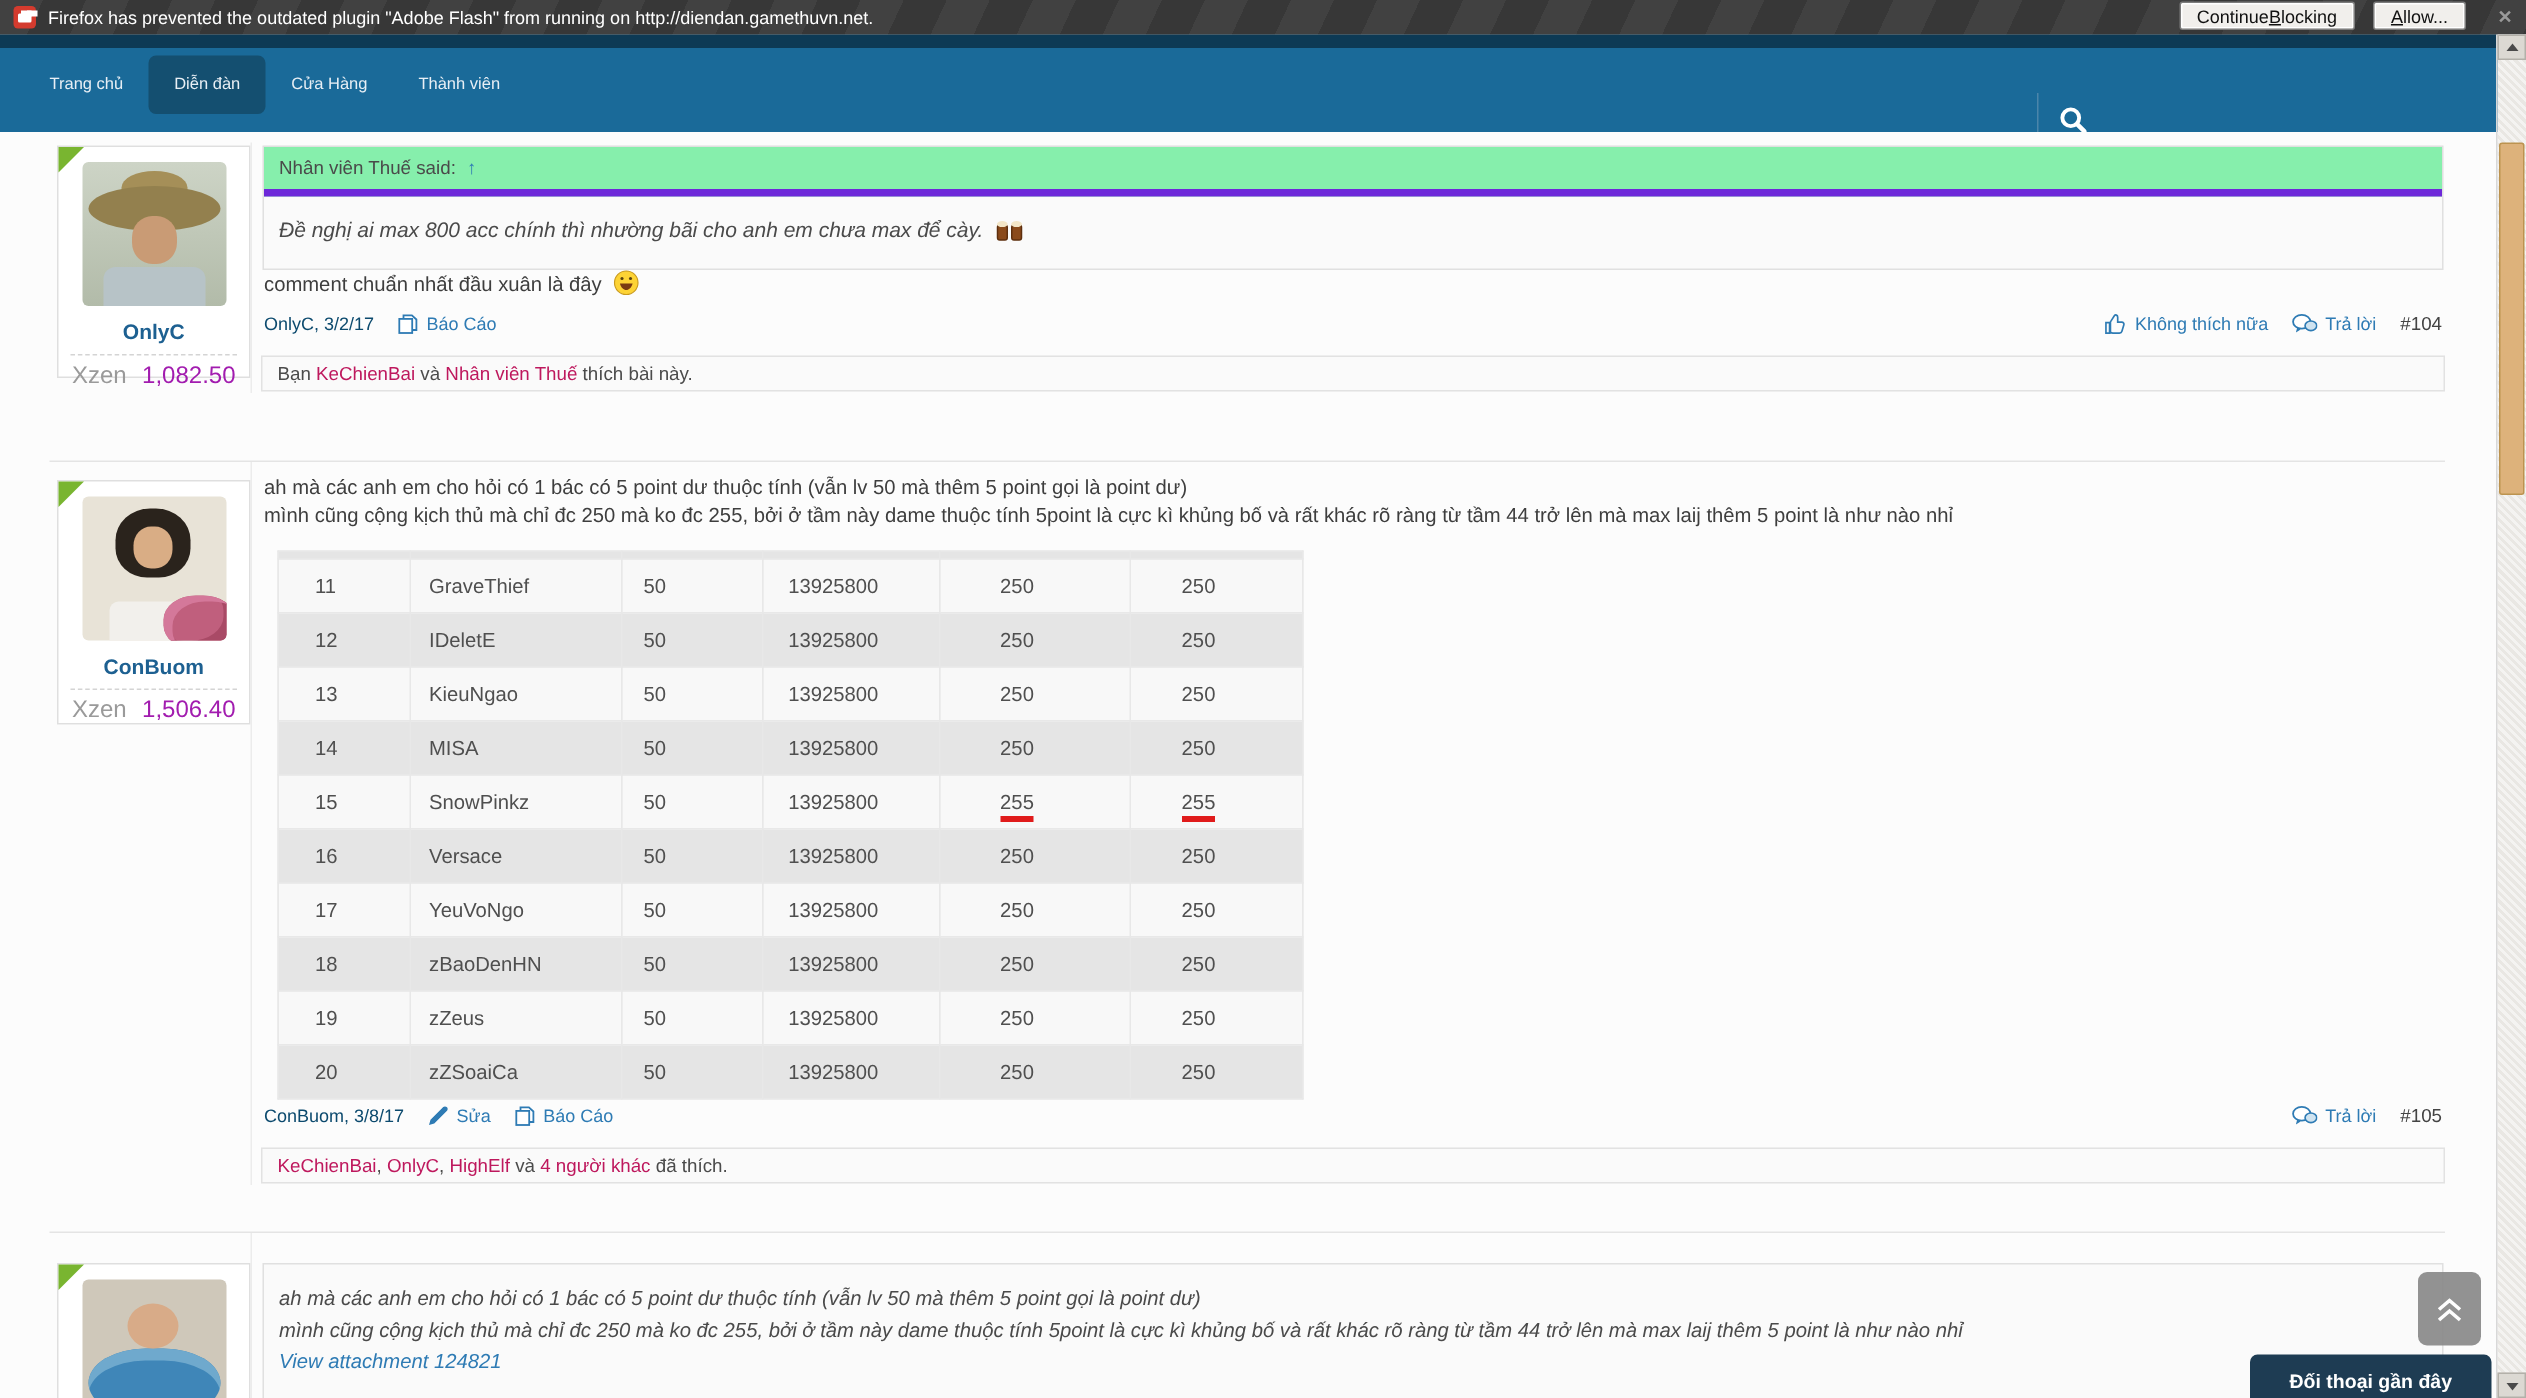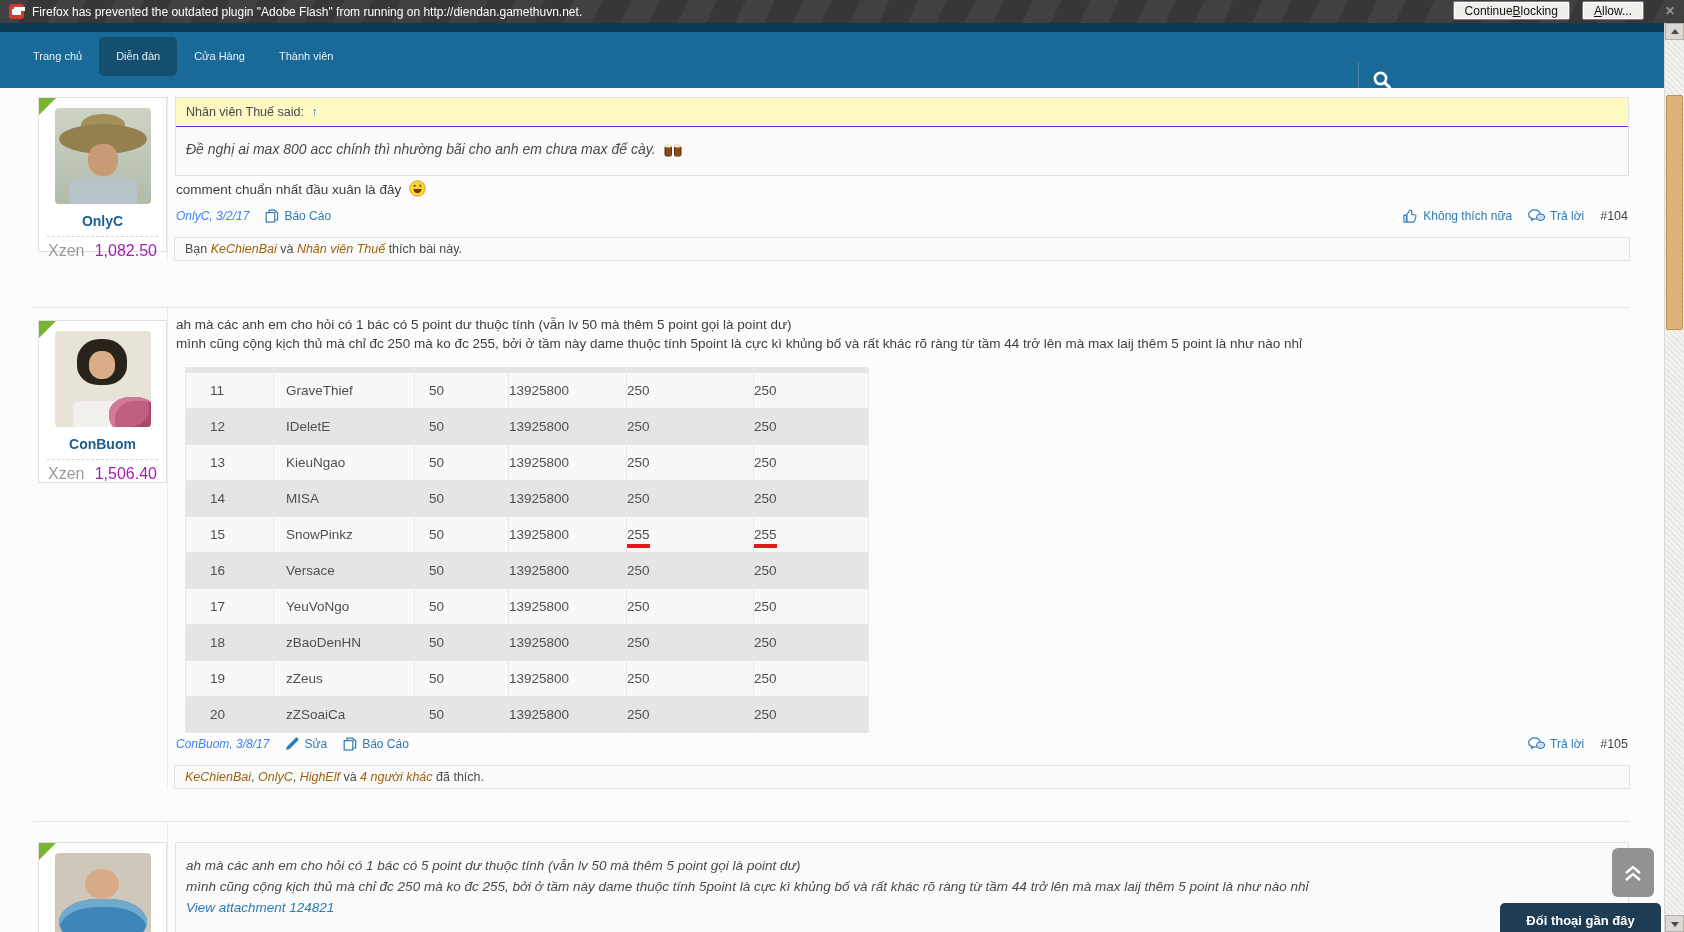--- a/index.html
+++ b/index.html
@@ -54,44 +54,44 @@
   .av2 .hair{position:absolute;left:22px;top:8px;width:50px;height:46px;background:#2a231c;border-radius:46% 46% 42% 42%;}
   .av2 .face{position:absolute;left:34px;top:20px;width:26px;height:28px;background:#d9ad85;border-radius:45%;}
   .av2 .shirt{position:absolute;left:18px;bottom:0;width:56px;height:26px;background:#f2f0ec;border-radius:6px 6px 0 0;}
   .av2 .flowers{position:absolute;right:-6px;bottom:-6px;width:48px;height:36px;background:#c05f7d;border-radius:45%;
     box-shadow:inset 6px 4px 0 #d4789a,inset -8px -6px 0 #a94a66;}
   .av3{background:#cfc8ba;}
   .av3 .tub{position:absolute;left:4px;bottom:4px;width:88px;height:46px;background:#3f86b8;border-radius:50%/58%;box-shadow:inset 0 8px 0 #6fa9cd;}
   .av3 .baby{position:absolute;left:30px;top:16px;width:34px;height:30px;background:#d8ab88;border-radius:50%;}
   
   .quote{position:absolute;border:1px solid #e0e0e0;background:#fafafa;box-sizing:border-box;}
-  .qhead{background:#fef9c3;border-bottom:1px solid #6d28d9;padding:7px 10px;font-size:12.5px;color:#4a4a4a;}
+  .qhead{background:#86efac;border-bottom:5px solid #6d28d9;padding:7px 10px;font-size:12.5px;color:#4a4a4a;}
   .qarrow{color:#2e7bb4;margin-left:4px;}
   .qbody{padding:12px 10px;font-style:italic;font-size:14px;color:#4a4a4a;line-height:21px;}
   .attach-link{color:#2e7bb4;}
   
   .msgtext{position:absolute;font-size:13.5px;color:#3e3e3e;white-space:nowrap;}
   .pfooter{position:absolute;display:flex;justify-content:space-between;align-items:center;font-size:12px;}
   .pfooter .grp{display:flex;align-items:center;gap:16px;}
-  .meta{color:#3b82f6;font-style:italic;}
+  .meta{color:#0c4a6e;}
   .blink{color:#2e7bb4;display:inline-flex;align-items:center;gap:5px;}
   .postnum{color:#444;font-size:12.5px;}
   .likesbar{position:absolute;border:1px solid #e2e2e2;background:#fafafa;box-sizing:border-box;
     font-size:12.5px;color:#4b4b4b;padding:4px 10px;height:24px;}
-  .likesbar a{color:#a16207;text-decoration:none;font-style:italic;}
+  .likesbar a{color:#be185d;text-decoration:none;}
   .emo{vertical-align:-3px;margin-left:4px;}
   
   .stats{position:absolute;border-collapse:collapse;table-layout:fixed;background:#e5e5e5;}
   .stats td{border:1px solid #e8e8e8;height:35px;font-size:13.5px;color:#4f4f4f;padding:0;}
   .stats thead td{height:4px;}
   .stats tbody tr:nth-child(odd){background:#f8f8f8;}
   .c-no{padding-left:24px !important;}
   .c-name{padding-left:12px !important;}
   .c-lv{padding-left:14px !important;}
-  .c-exp,.c-a,.c-b{text-align:left;padding-right:24px !important;}
+  .c-exp,.c-a,.c-b{text-align:center;padding-right:24px !important;}
   .num{position:relative;display:inline-block;}
   .num.redline::after{content:"";position:absolute;left:0;right:0;bottom:-6px;height:4px;background:#e01b1b;}
   
   .toTop{position:absolute;left:1612px;top:848px;width:42px;height:49px;background:#8b8b8b;opacity:.93;border-radius:6px;
     display:flex;align-items:center;justify-content:center;z-index:40;}
   .convo{position:absolute;left:1500px;top:903px;width:161px;height:34px;background:#1e3c53;color:#fff;
     font-weight:bold;font-size:13px;border-radius:5px 5px 0 0;display:flex;align-items:center;justify-content:center;z-index:40;}
   
   .sb{position:absolute;left:1664px;top:23px;width:20px;height:909px;
     background:repeating-linear-gradient(45deg,#f4f3f1 0 2px,#e9e7e3 2px 4px);border-left:1px solid #d8d8d8;box-sizing:border-box;z-index:60;}

